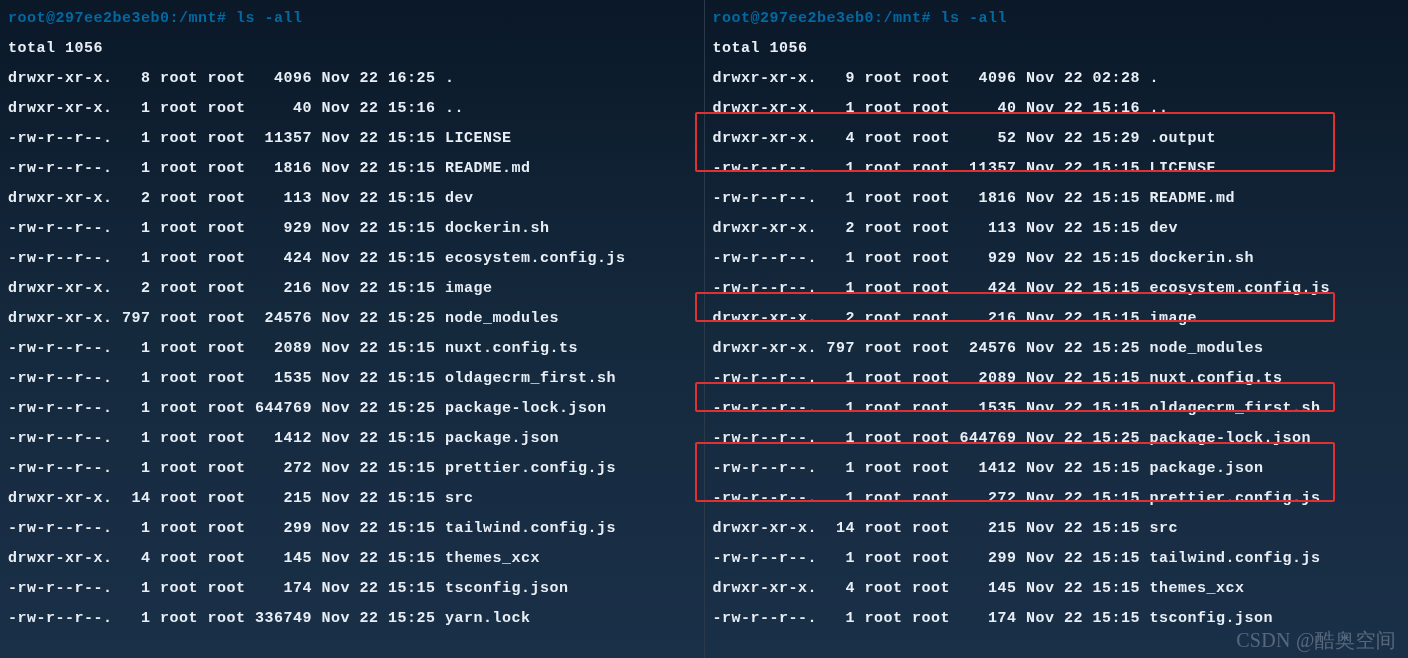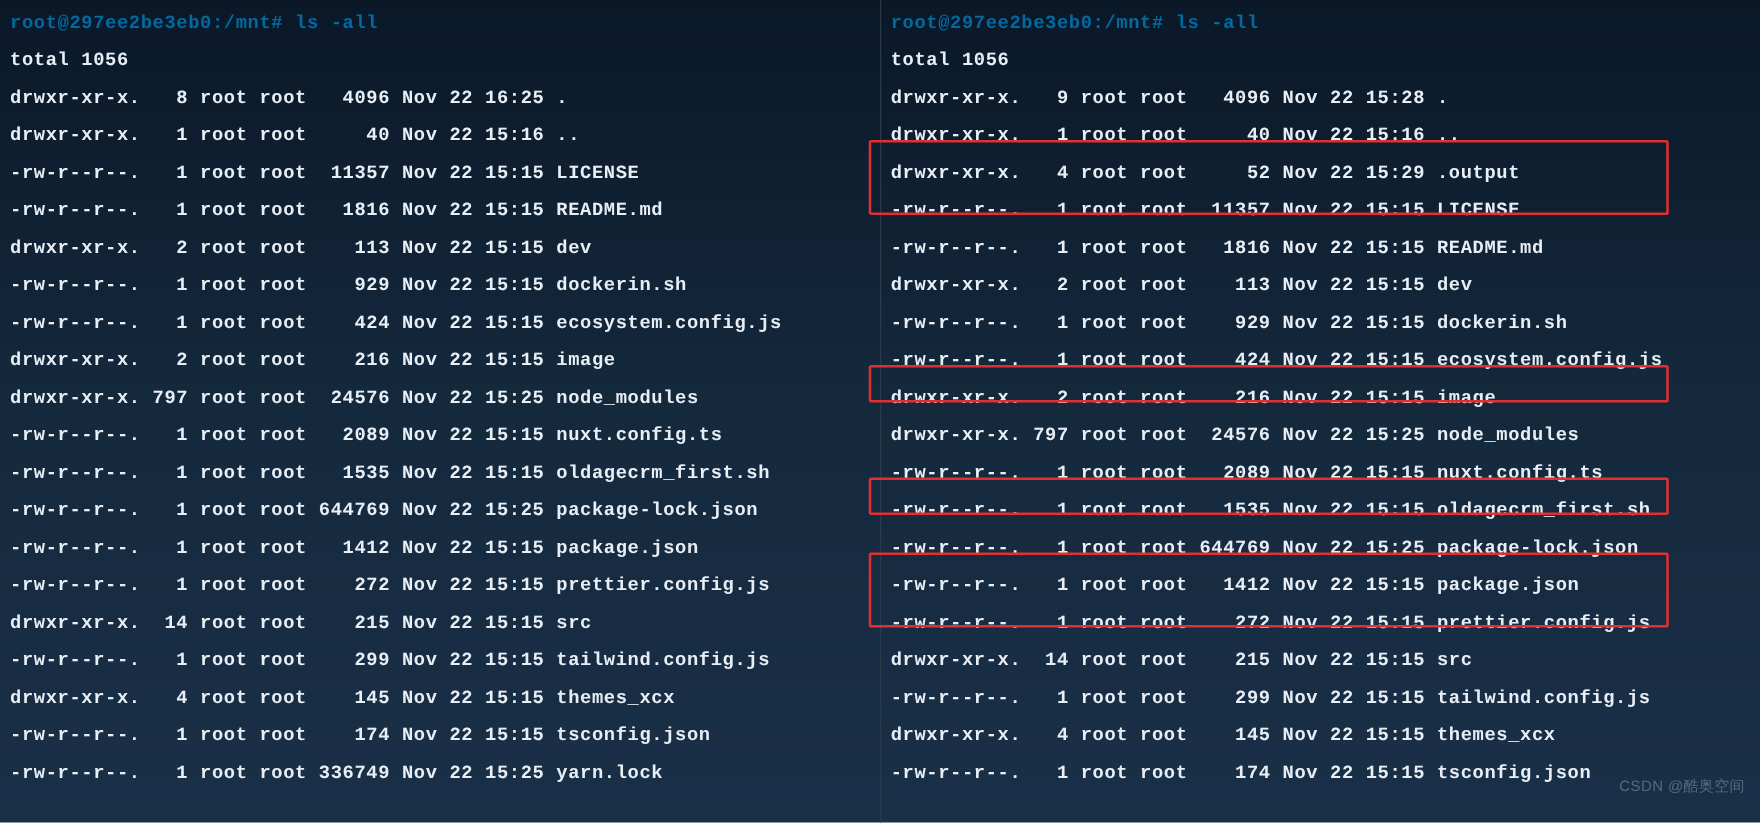--- a/index.html
+++ b/index.html
@@ -38,25 +38,25 @@
     }
     .box {
       position: absolute;
       border: 2px solid #e03030;
       border-radius: 2px;
       background: transparent;
     }
     .watermark {
       position: absolute;
       right: 12px;
-      bottom: 20px;
+      bottom: 4px;
       color: rgba(200, 210, 220, 0.35);
-      font-family: Liberation Sans, sans-serif;
+      font-family: Liberation Serif, serif;
       font-weight: normal;
-      font-size: 12px;
+      font-size: 20px;
       letter-spacing: 0.3px;
     }
   </style>
 </head>
 <body>
 
 <div class="pane pane-left">
   <div class="line prompt-host">root@297ee2be3eb0:/mnt# ls -all</div>
   <div class="line">total 1056</div>
   <div class="line">drwxr-xr-x.   8 root root   4096 Nov 22 16:25 .</div>
@@ -77,21 +77,21 @@
   <div class="line">-rw-r--r--.   1 root root    299 Nov 22 15:15 tailwind.config.js</div>
   <div class="line">drwxr-xr-x.   4 root root    145 Nov 22 15:15 themes_xcx</div>
   <div class="line">-rw-r--r--.   1 root root    174 Nov 22 15:15 tsconfig.json</div>
   <div class="line">-rw-r--r--.   1 root root 336749 Nov 22 15:25 yarn.lock</div>
 
 </div>
 
 <div class="pane pane-right">
   <div class="line prompt-host">root@297ee2be3eb0:/mnt# ls -all</div>
   <div class="line">total 1056</div>
-  <div class="line">drwxr-xr-x.   9 root root   4096 Nov 22 15:28 .</div>
+  <div class="line">drwxr-xr-x.   9 root root   4096 Nov 22 02:28 .</div>
   <div class="line">drwxr-xr-x.   1 root root     40 Nov 22 15:16 ..</div>
   <div class="line">drwxr-xr-x.   4 root root     52 Nov 22 15:29 .output</div>
   <div class="line">-rw-r--r--.   1 root root  11357 Nov 22 15:15 LICENSE</div>
   <div class="line">-rw-r--r--.   1 root root   1816 Nov 22 15:15 README.md</div>
   <div class="line">drwxr-xr-x.   2 root root    113 Nov 22 15:15 dev</div>
   <div class="line">-rw-r--r--.   1 root root    929 Nov 22 15:15 dockerin.sh</div>
   <div class="line">-rw-r--r--.   1 root root    424 Nov 22 15:15 ecosystem.config.js</div>
   <div class="line">drwxr-xr-x.   2 root root    216 Nov 22 15:15 image</div>
   <div class="line">drwxr-xr-x. 797 root root  24576 Nov 22 15:25 node_modules</div>
   <div class="line">-rw-r--r--.   1 root root   2089 Nov 22 15:15 nuxt.config.ts</div>

